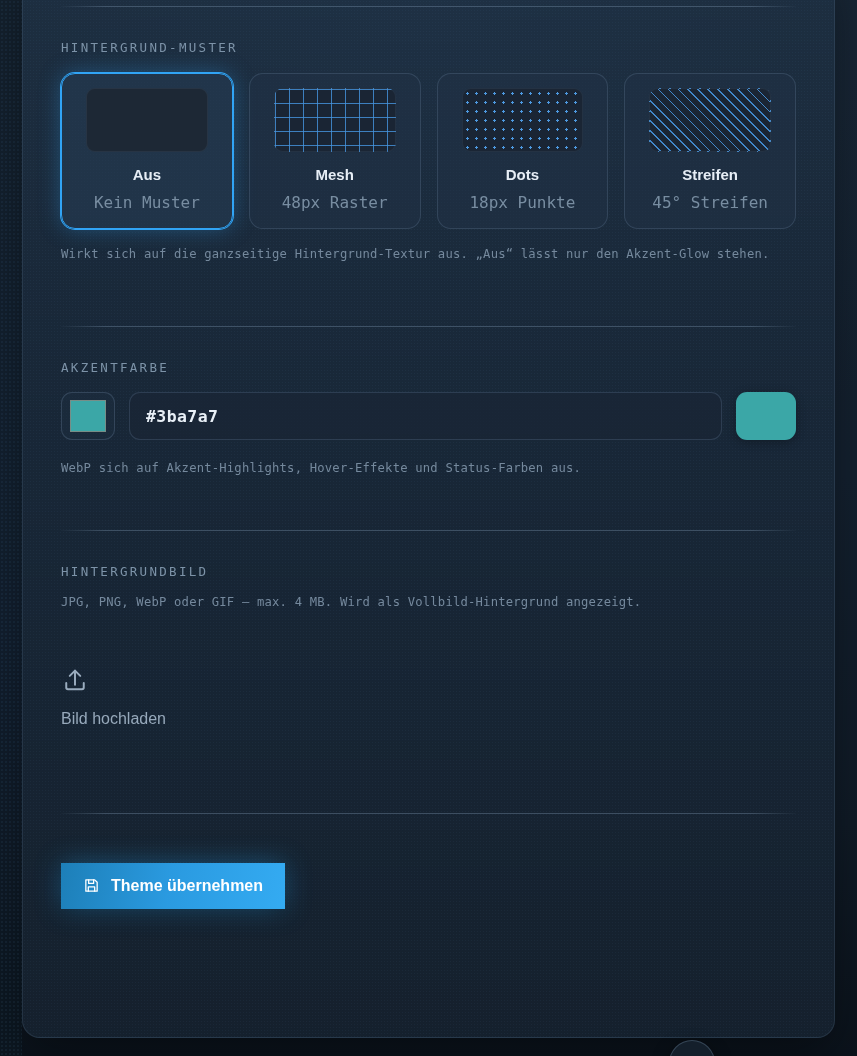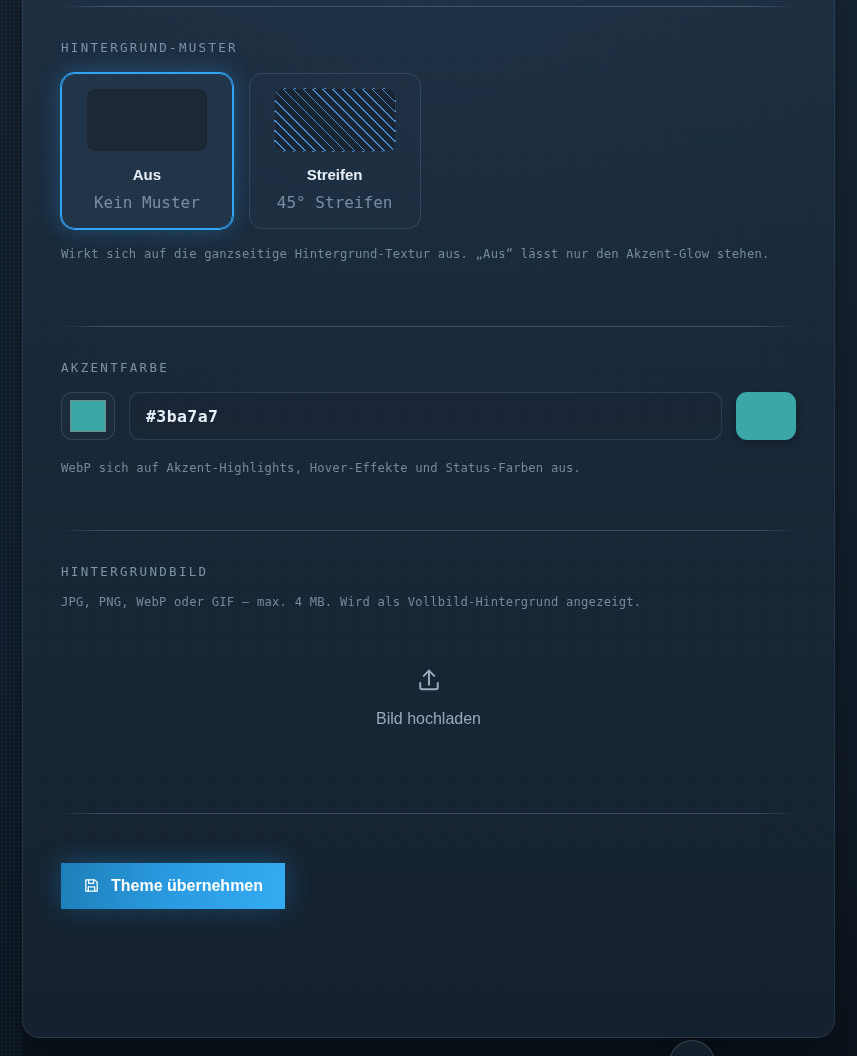--- a/index.html
+++ b/index.html
@@ -203,21 +203,21 @@
     background: #3ba7a7;
     flex: none;
     box-shadow: 0 2px 10px rgba(0,0,0,0.28);
   }
 
   
   .dropzone {
     height: 172px;
     display: flex;
     flex-direction: column;
-    align-items: center;
+    align-items: flex-start;
     justify-content: center;
     gap: 16px;
     cursor: pointer;
     border-radius: 12px;
   }
   .dropzone svg { display: block; }
   .dropzone-label {
     font-size: 16px;
     color: #97a9bb;
   }
@@ -271,21 +271,31 @@
 
     <div style="height:18px"></div>
     <div class="pattern-grid">
 
       <div class="pattern-card selected">
         <div class="swatch pat-none"></div>
         <div class="pattern-title">Aus</div>
         <div class="pattern-sub">Kein Muster</div>
       </div>
 
-
+      <div class="pattern-card">
+        <div class="swatch pat-mesh"></div>
+        <div class="pattern-title">Mesh</div>
+        <div class="pattern-sub">48px Raster</div>
+      </div>
+
+      <div class="pattern-card">
+        <div class="swatch pat-dots"></div>
+        <div class="pattern-title">Dots</div>
+        <div class="pattern-sub">18px Punkte</div>
+      </div>
 
       <div class="pattern-card">
         <div class="swatch pat-stripes"></div>
         <div class="pattern-title">Streifen</div>
         <div class="pattern-sub">45° Streifen</div>
       </div>
     </div>
 
     <div style="height:16px"></div>
     <div class="helper-text">Wirkt sich auf die ganzseitige Hintergrund-Textur aus. „Aus“ lässt nur den Akzent-Glow stehen.</div>

